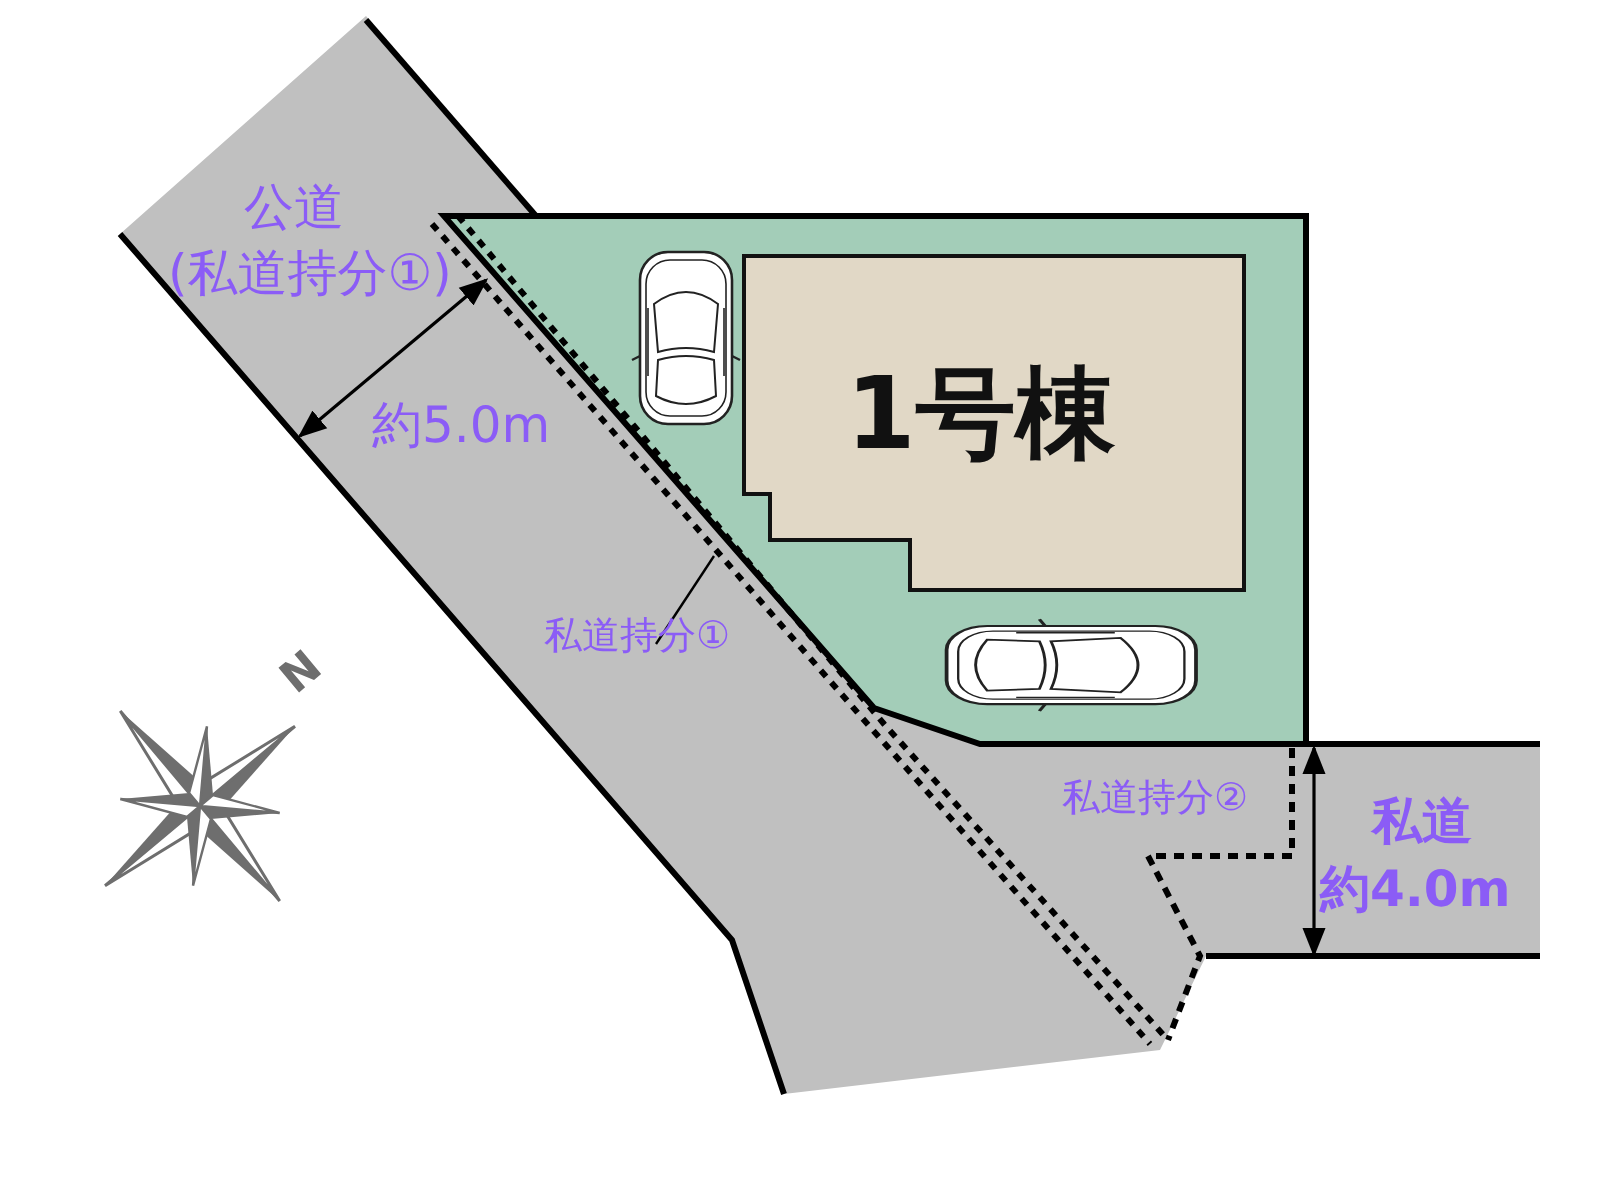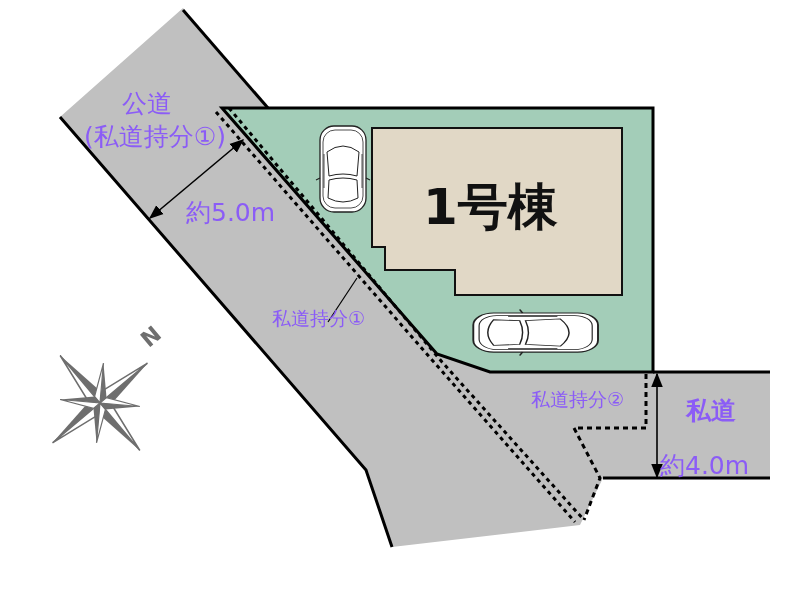--- a/index.html
+++ b/index.html
@@ -83,15 +83,15 @@
 <div class="lbl lbl-road" style="left:122px; top:91px;">公道</div>
 <div class="lbl lbl-road" style="left:84px; top:124px;">(私道持分①)</div>
 <div class="lbl lbl-road" style="left:186px; top:200px;text-align:center;">約5.0m</div>
 
 <div class="lbl lbl-bldg" style="left:423px; top:182px;">1号棟</div>
 
 <div class="lbl lbl-share" style="left:272px; top:309px;">私道持分①</div>
 <div class="lbl lbl-share" style="left:503px; top:390px;margin-left:28px;">私道持分②</div>
 
 <div class="lbl lbl-road" style="left:686px; top:398px;font-weight:bold;">私道</div>
-<div class="lbl lbl-road" style="left:660px; top:453px;">約4.0m</div>
+<div class="lbl lbl-road" style="left:660px; top:432px;font-weight:bold;">約4.0m</div>
 
 <div class="lbl" style="left:142px; top:326px; font-size:22px; font-weight:bold; color:#6e6e6e; transform:rotate(-40deg);">N</div>
 
 </body></html>

